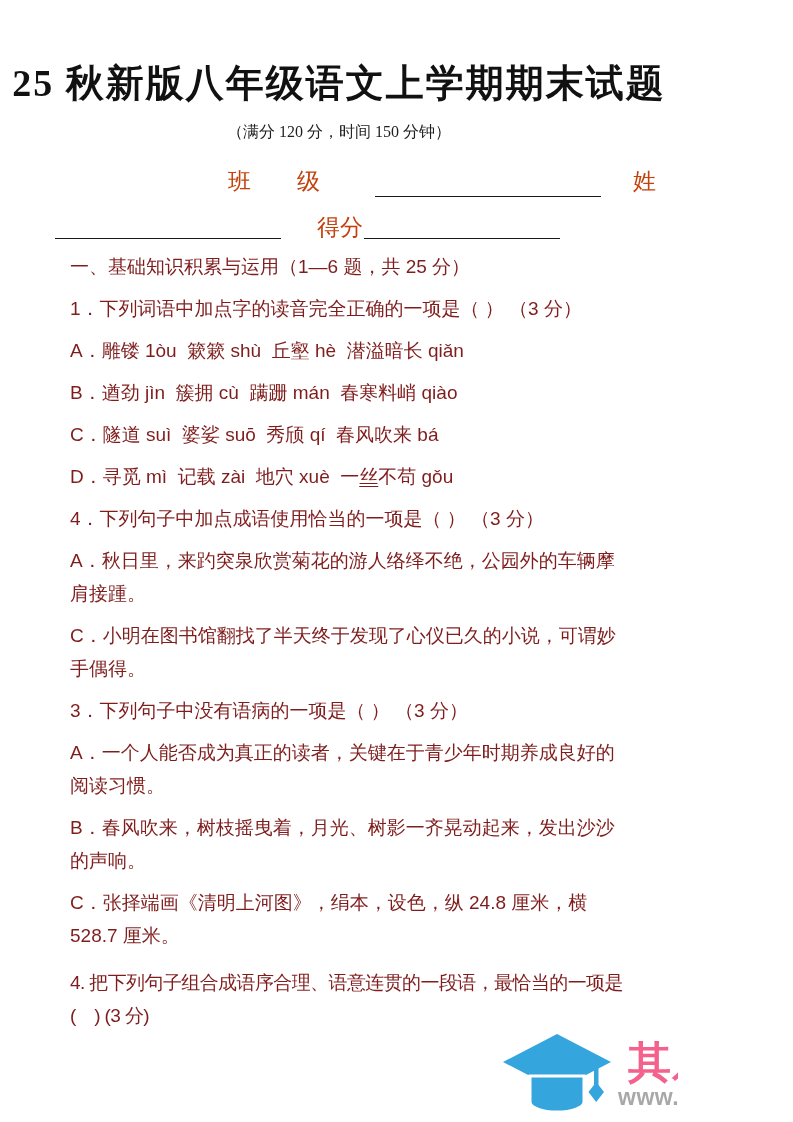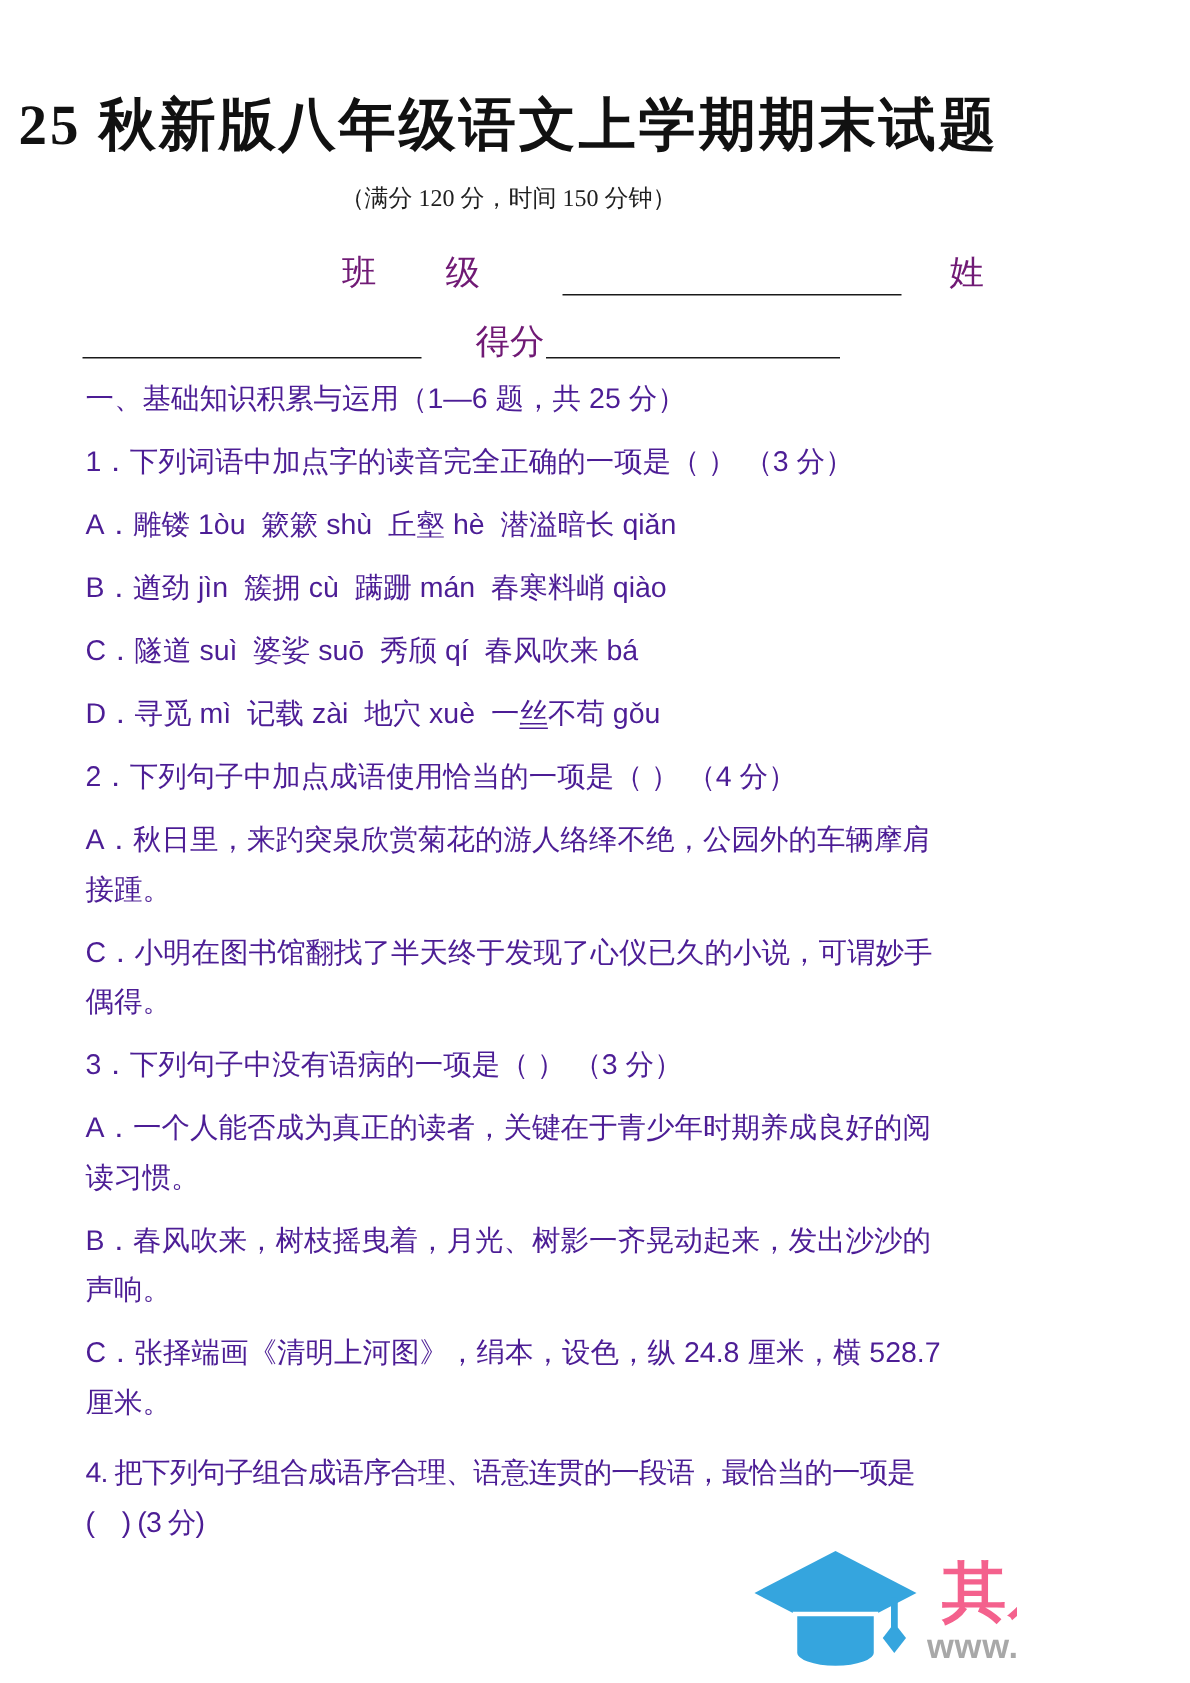--- a/index.html
+++ b/index.html
@@ -31,21 +31,21 @@
     text-align: center;
     font-family: "Liberation Serif", "DejaVu Serif", serif;
     font-size: 16px;
     color: #1f1f1f;
   }
   
   .field-label {
     position: absolute;
     font-family: "Liberation Serif", "DejaVu Serif", serif;
     font-size: 23px;
-    color: #701a75;
+    color: #c2410c;
     white-space: pre;
   }
   .lbl-class { top: 166px; left: 228px; }
   .lbl-name  { top: 166px; left: 633px; }
   .lbl-score { top: 212px; left: 317px; }
   .blank-line {
     position: absolute;
     border-bottom: 1.6px solid #1a1a1a;
     height: 0;
   }
@@ -55,22 +55,22 @@
   
   .body-text {
     position: absolute;
     top: 250px;
     left: 57px;
     right: 46px;
   }
   .body-text p {
     font-size: 19px;
     line-height: 33px;
-    margin: 0 0 9px 0;
-    color: #4c1d95;
+    margin: 0 0 9px 13px;
+    color: #7f1d1d;
     white-space: pre-wrap;
   }
   .q4 { letter-spacing: -0.6px; margin-top: 14px !important; }
   .u-em { text-decoration: underline; text-underline-offset: 3px; }
   
   .logo {
     position: absolute;
     left: 501px;
     top: 1032px;
     display: flex;
@@ -111,21 +111,21 @@
 
   <div class="body-text">
     <p>一、基础知识积累与运用（1—6 题，共 25 分）</p>
 
     <p>1．下列词语中加点字的读音完全正确的一项是（ ） （3 分）</p>
     <p>A．雕镂 1òu  簌簌 shù  丘壑 hè  潜溢暗长 qiǎn</p>
     <p>B．遒劲 jìn  簇拥 cù  蹒跚 mán  春寒料峭 qiào</p>
     <p>C．隧道 suì  婆娑 suō  秀颀 qí  春风吹来 bá</p>
     <p><span>D．寻觅 mì  记载 zài  地穴 xuè  一</span><span class="u-em">丝</span><span>不苟 gǒu</span></p>
 
-    <p>2．下列句子中加点成语使用恰当的一项是（ ） （4 分）</p>
+    <p>4．下列句子中加点成语使用恰当的一项是（ ） （3 分）</p>
     <p>A．秋日里，来趵突泉欣赏菊花的游人络绎不绝，公园外的车辆摩肩接踵。</p>
     <p>C．小明在图书馆翻找了半天终于发现了心仪已久的小说，可谓妙手偶得。</p>
 
     <p>3．下列句子中没有语病的一项是（ ） （3 分）</p>
     <p>A．一个人能否成为真正的读者，关键在于青少年时期养成良好的阅读习惯。</p>
     <p>B．春风吹来，树枝摇曳着，月光、树影一齐晃动起来，发出沙沙的声响。</p>
     <p>C．张择端画《清明上河图》，绢本，设色，纵 24.8 厘米，横 528.7 厘米。</p>
 
     <p class="q4">4. 把下列句子组合成语序合理、语意连贯的一段语，最恰当的一项是(　) (3 分)</p>
   </div>

